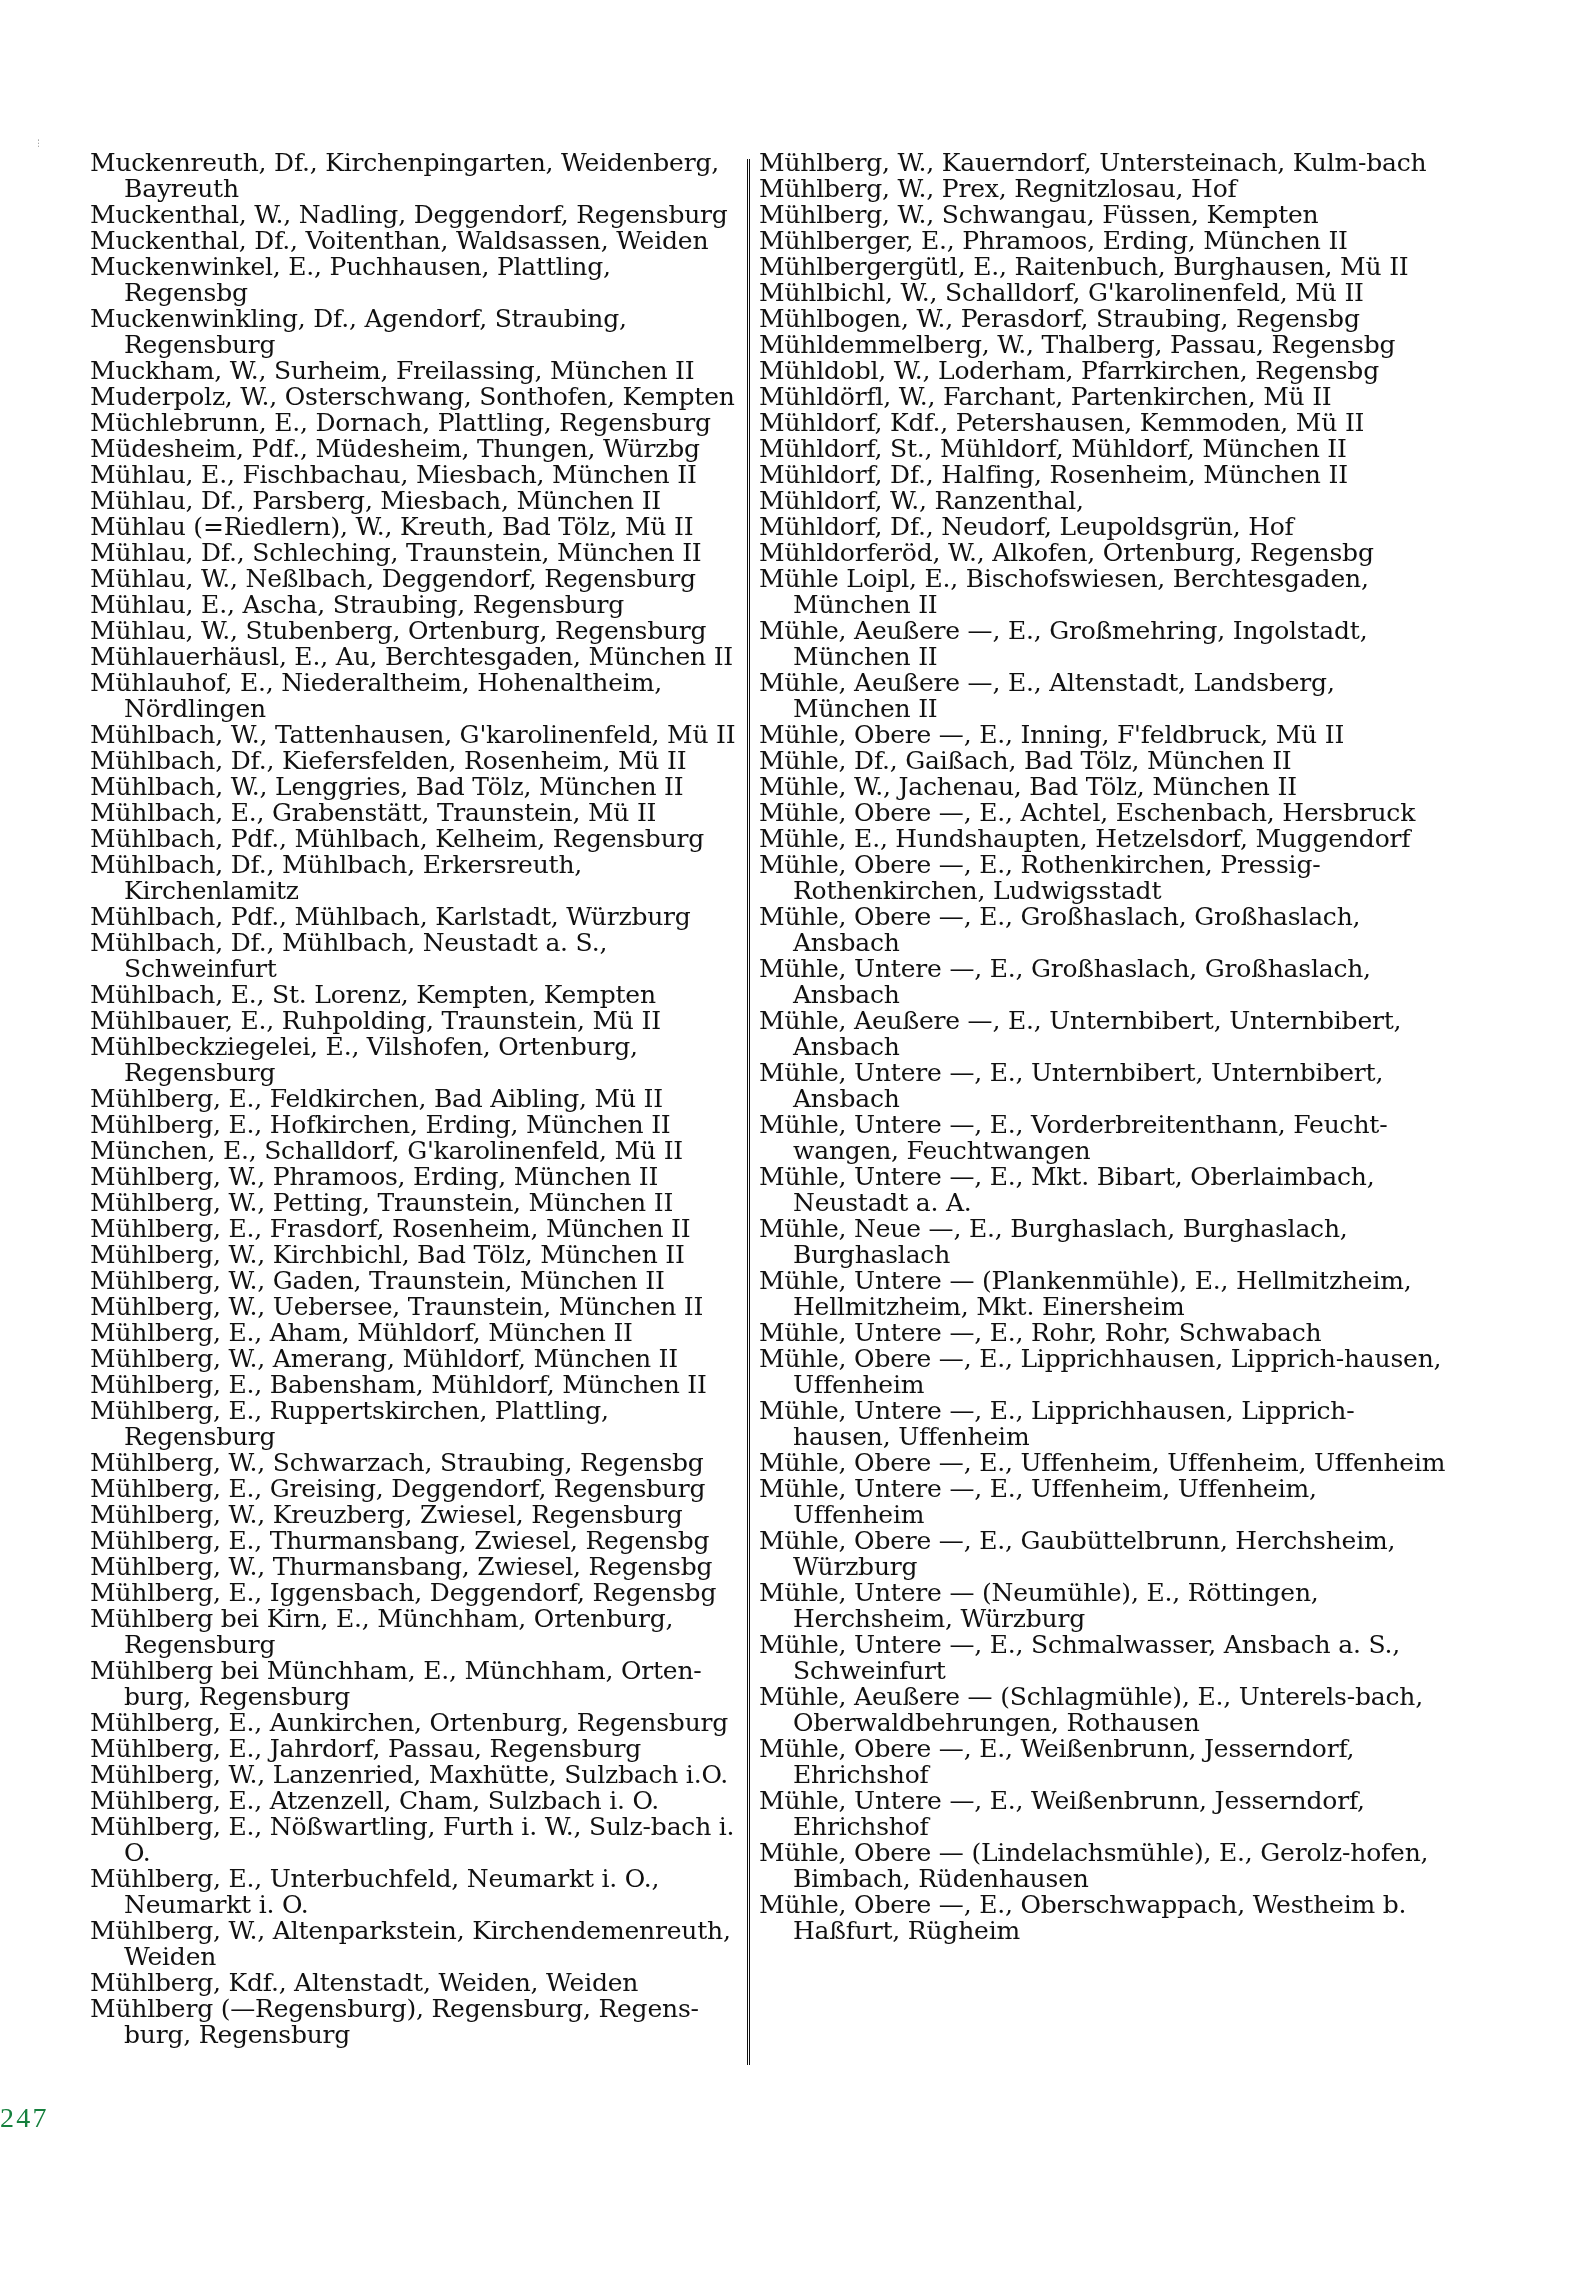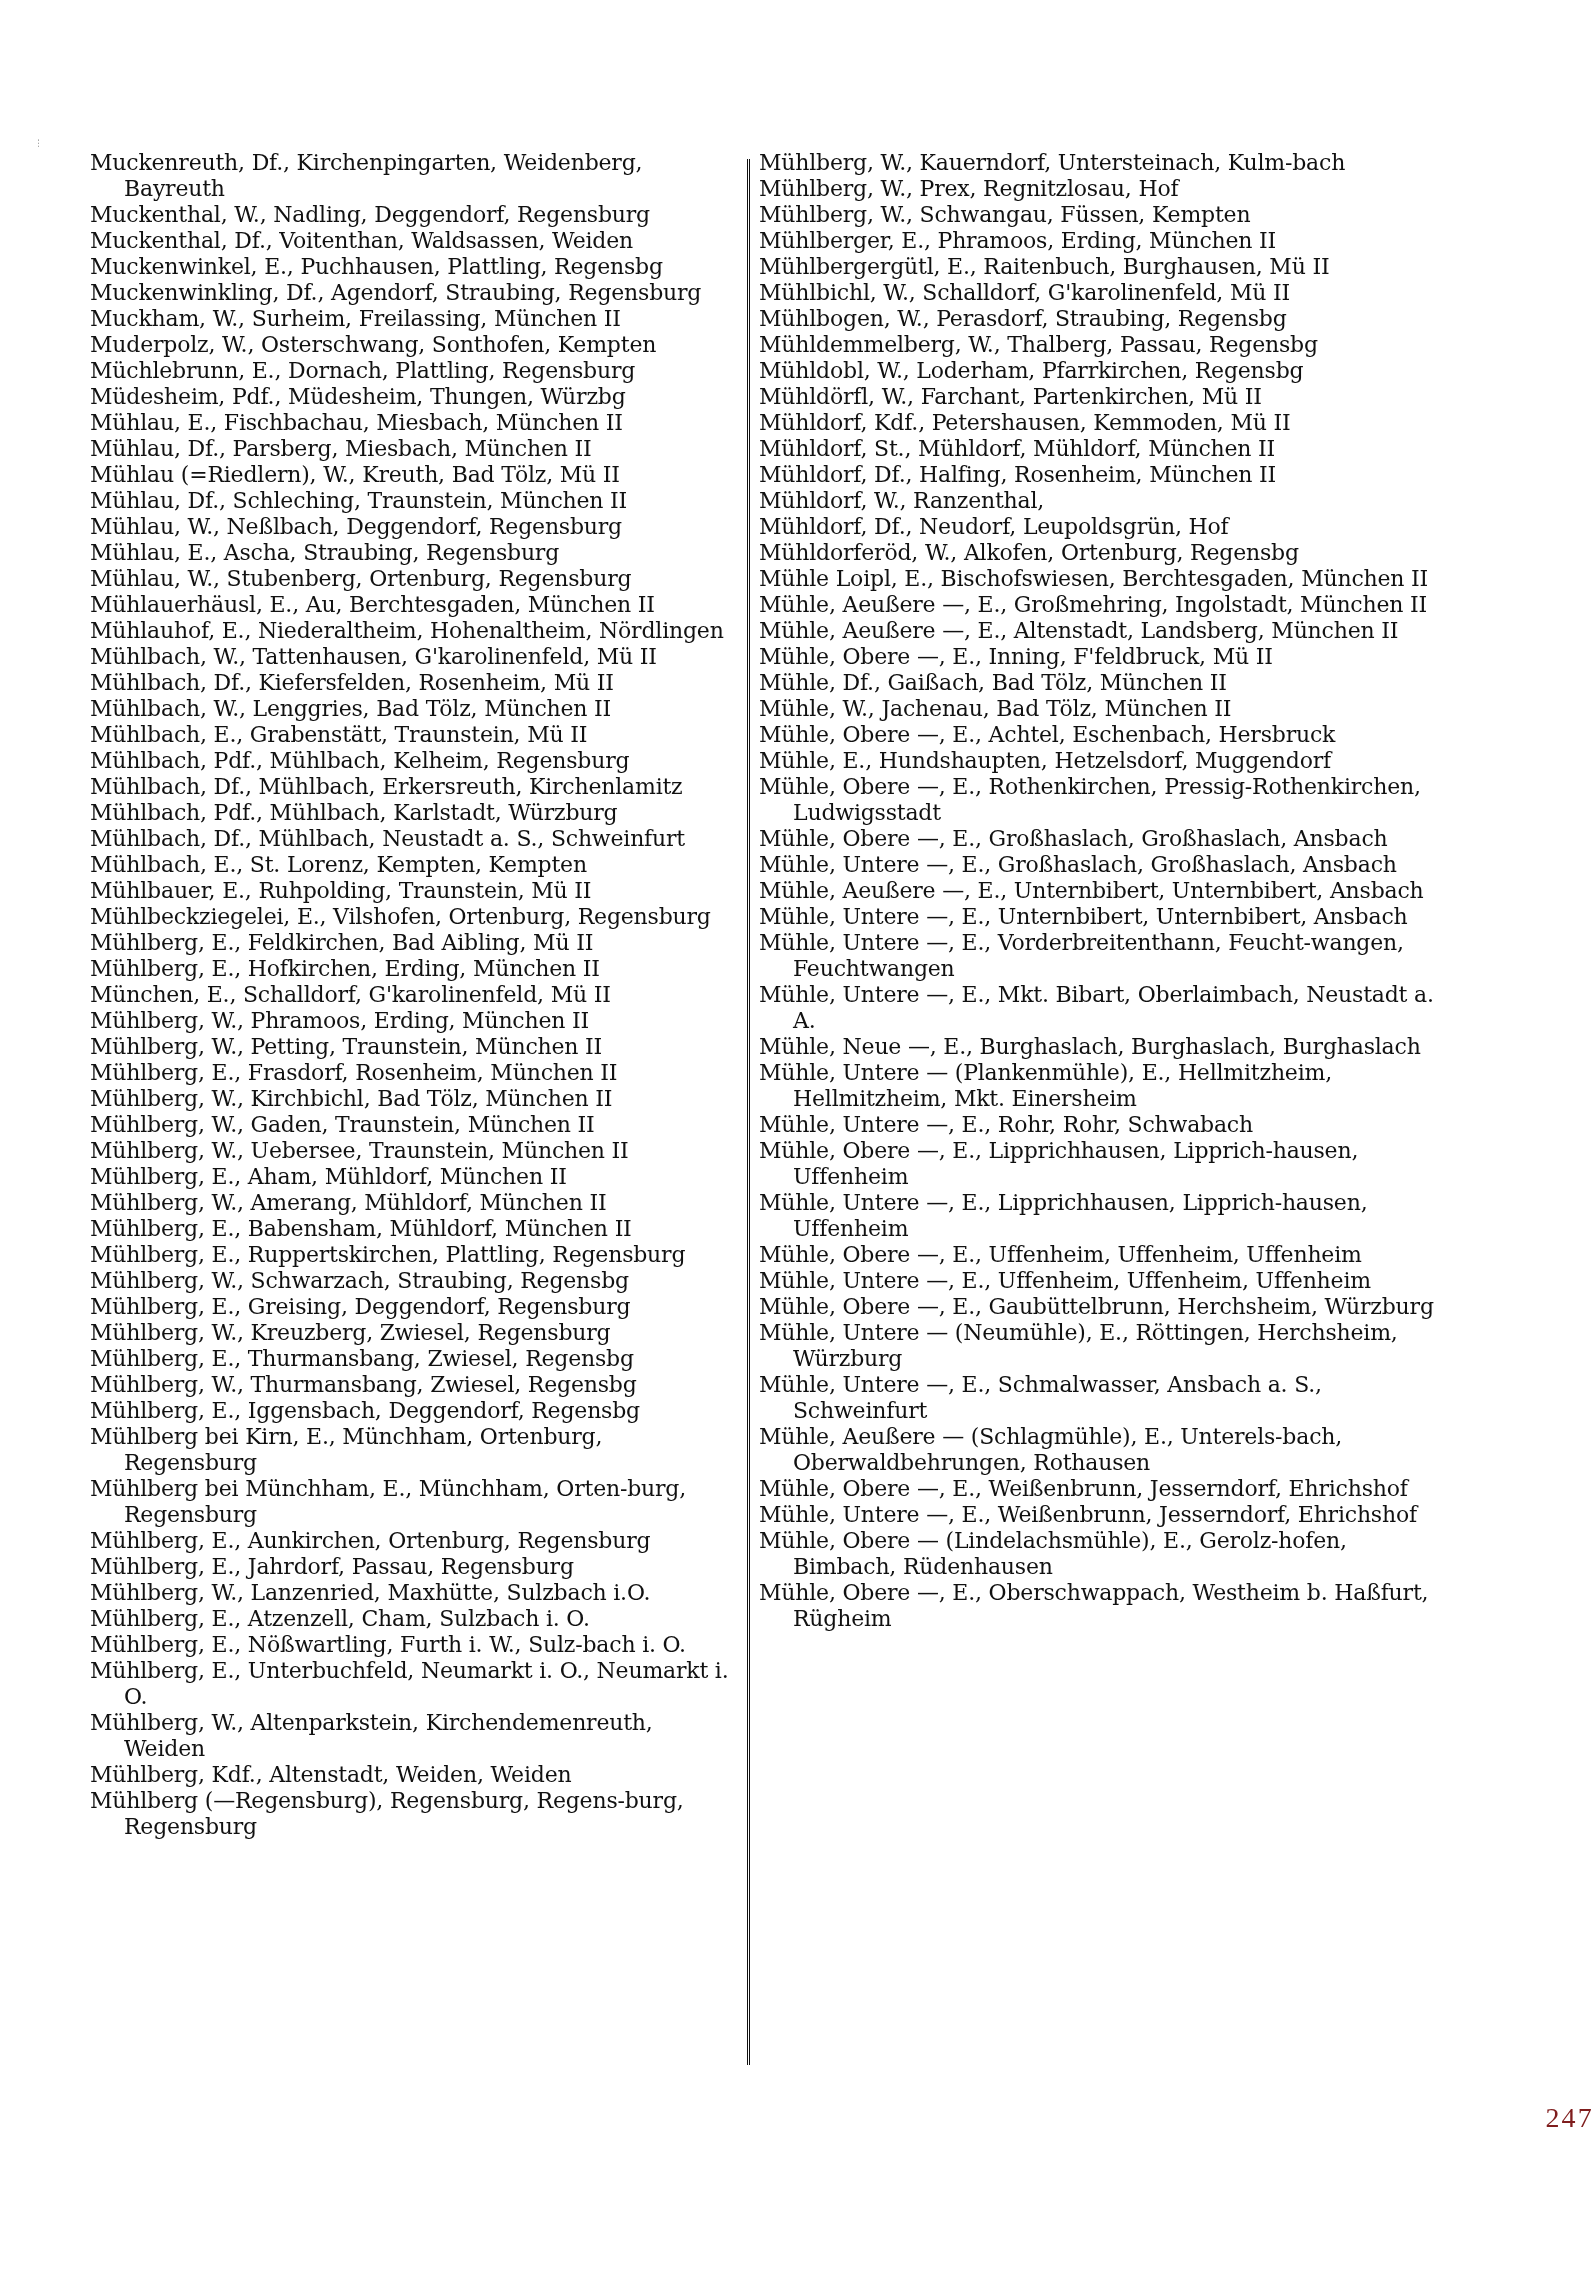--- a/index.html
+++ b/index.html
@@ -4,35 +4,35 @@
   <style>
     html, body { margin: 0; padding: 0; background: #ffffff; }
     body {
       width: 1594px; height: 2295px; position: relative; overflow: hidden;
       font-family: "DejaVu Serif", "Liberation Serif", serif;
       color: #111111;
     }
     .page { position: absolute; left: 0; top: 0; width: 1594px; height: 2295px; }
     .column {
       position: absolute; top: 150px;
-      font-size: 22px; line-height: 26px;
+      font-size: 25px; line-height: 26px;
       letter-spacing: -0.2px;
     }
     .col-left { left: 90px; width: 646px; }
     .col-right { left: 759px; width: 691px; }
     .entry { margin: 0; padding-left: 34px; text-indent: -34px; white-space: normal; }
     .divider {
       position: absolute; left: 747px; top: 159px; width: 2.8px; height: 1906px;
       border-left: 1.1px solid #111; border-right: 1.1px solid #111; box-sizing: border-box;
       background: #fff;
     }
     .page-number {
-      position: absolute; left: 0; width: 1594px; top: 2102px; text-align: right;
+      position: absolute; left: 0; width: 1594px; top: 2102px; text-align: left;
       font-family: "Liberation Serif", "DejaVu Serif", serif;
-      font-size: 28px; letter-spacing: 2.2px; color: #7f1d1d;
+      font-size: 28px; letter-spacing: 2.2px; color: #15803d;
     }
     .margin-marks {
       position: absolute; left: 34px; top: 140px; width: 17px;
       font-size: 9px; line-height: 7.9px; color: #888;
     }
     .margin-marks span { display: block; margin-bottom: 22.5px; }
   </style>
 </head>
 <body>
 

